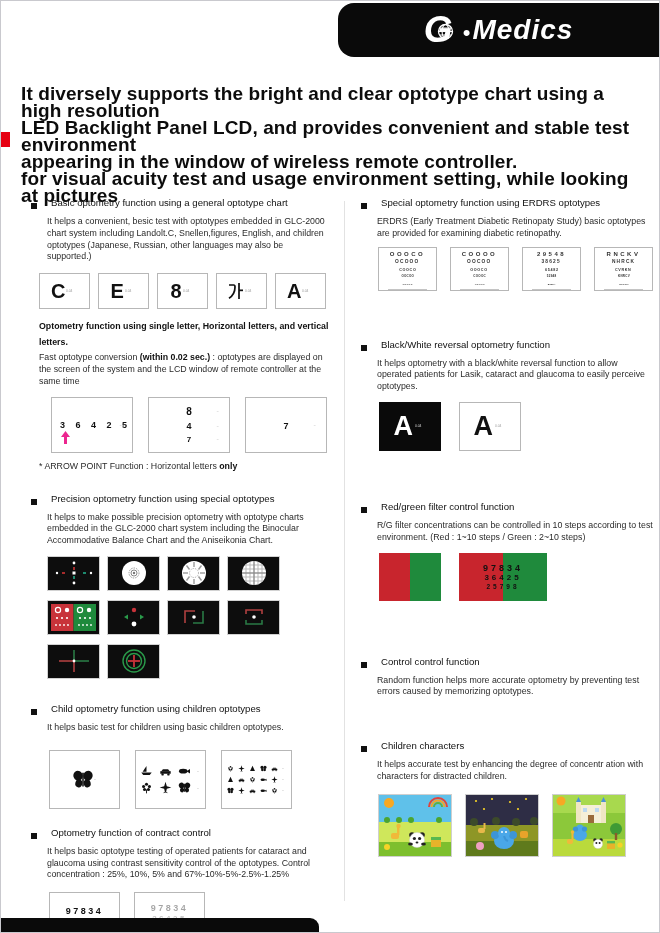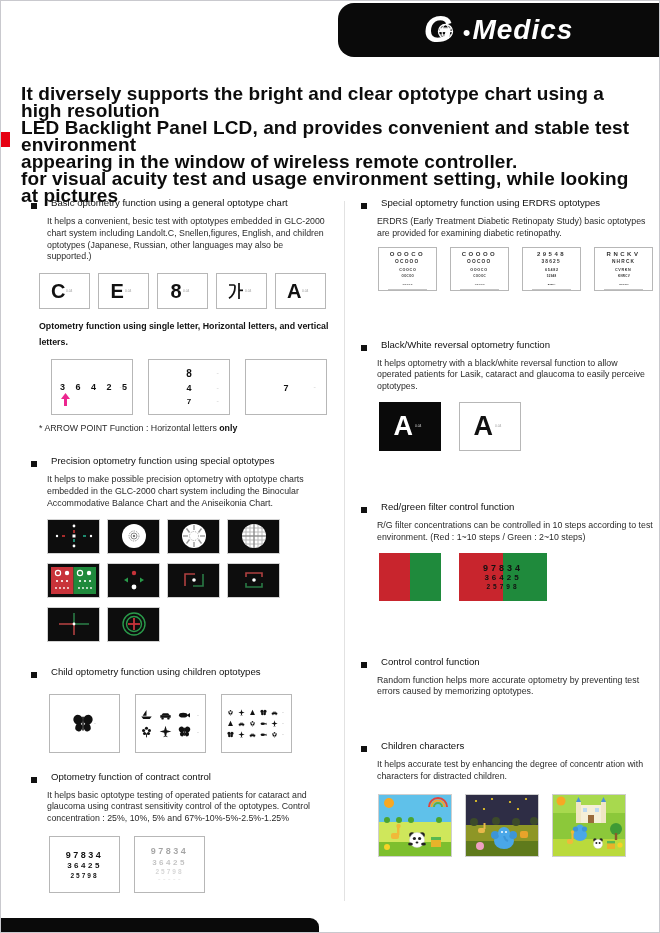--- a/index.html
+++ b/index.html
@@ -205,20 +205,21 @@
         </svg>
         <span class="szmark">0.04</span>
       </div>
       <div class="box letterbox">
           <span class="lt">A</span>
           <span class="szmark">0.04</span>
         </div>
     </div>
 
     <div class="cap-bold">Optometry function using single letter, Horizontal letters, and vertical letters.</div>
+    <div class="cap-norm"><span>Fast optotype conversion </span><span class="bold">(within 0.02 sec.)</span><span> : optotypes are displayed on the screen of the system and the LCD window of remote controller at the same time</span></div>
 
     <div class="arrowrow">
       <div class="box abox">
         <span class="hnum">3 6 4 2 5</span>
         <svg class="uparrow" width="9" height="13" viewBox="0 0 9 13">
           <polygon points="4.5,0 9,6 0,6" fill="#ec268f"></polygon>
             <rect x="3" y="5" width="3" height="8" fill="#ec268f"></rect>
         </svg>
         <span class="v" style="top:24px">–</span>
       </div>
@@ -367,20 +368,21 @@
           <line x1="17" y1="14" x2="29" y2="14" stroke="#c8333a" stroke-width="1.8"></line>
           <line x1="23" y1="8" x2="23" y2="20" stroke="#c8333a" stroke-width="1.8"></line>
         </svg>
       </div>
     </div>
 
     <div class="sec-title" style="margin-top:24px">
       <span class="bullet"></span>
       <span>Child optometry function using children optotypes</span>
     </div>
+    <div class="body">It helps basic test for children using basic children optotypes.</div>
 
     <div class="childrow">
       <div class="box cbox">
         <svg class="mini" style="width:22px;height:22px">
             <use href="#sym-butterfly"></use>
           </svg>
         <span class="szmark">–</span>
       </div>
       <div class="box cbox grid2">
         <div class="mrow">

